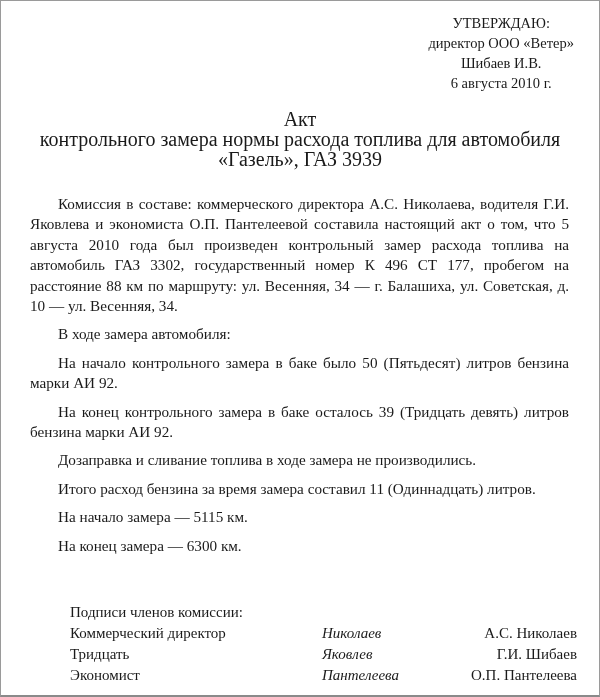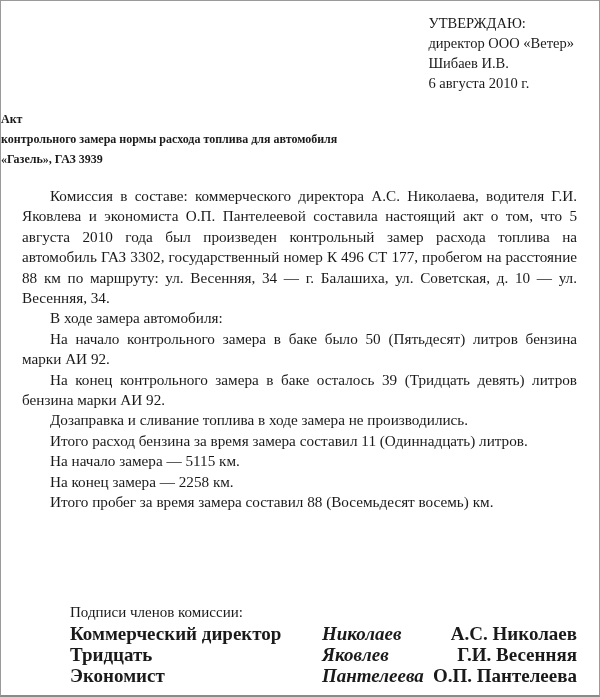--- a/index.html
+++ b/index.html
@@ -20,47 +20,48 @@
       border: 1px solid #9a9a9a;
       border-bottom: 2px solid #8a8a8a;
       background: #ffffff;
       font-family: "DejaVu Serif", "Liberation Serif", serif;
       color: #1a1a1a;
     }
     .approval {
       position: absolute;
       right: 25px;
       top: 12px;
-      text-align: left;
+      text-align: center;
       font-family: "Liberation Serif", "DejaVu Serif", serif;
       font-size: 14.5px;
       line-height: 20px;
     }
     .title {
       position: absolute;
       left: 0;
       right: 0;
       top: 108px;
+      text-align: center;
       font-family: "Liberation Serif", "DejaVu Serif", serif;
-      font-weight: bold;
-      font-size: 12px;
+      font-weight: normal;
+      font-size: 20px;
       line-height: 20px;
     }
     .body-text {
       position: absolute;
       left: 21px;
       right: 22px;
       top: 185px;
       font-family: "Liberation Serif", "DejaVu Serif", serif;
       font-size: 15.2px;
       line-height: 20.4px;
       text-align: justify;
     }
     .body-text p {
-      margin: 0;
+      margin: 8px;
       text-indent: 28px;
     }
     .highlight {
       color: #7f97c0;
     }
     .signatures {
       position: absolute;
       left: 49px;
       right: 22px;
       top: 600px;
@@ -68,23 +69,22 @@
       margin-left: 20px;
     }
     .sig-heading {
       font-size: 15px;
       line-height: 22px;
       margin-bottom: 0px;
     }
     .sig-row {
       position: relative;
       height: 21px;
-      font-size: 19px;
+      font-size: 15px;
       line-height: 21px;
-      font-weight: bold;
     }
     .sig-role {
       position: absolute;
       left: 0;
       top: 0;
     }
     .sig-signature {
       position: absolute;
       left: 252px;
       top: 0;
@@ -116,35 +116,34 @@
   </div>
 
   <div class="body-text">
     <p>Комиссия в составе: коммерческого директора А.С. Николаева, водителя Г.И. Яковлева и экономиста О.П. Пантелеевой составила настоящий акт о том, что 5 августа 2010 года был произведен контрольный замер расхода топлива на автомобиль ГАЗ 3302, государственный номер К 496 СТ 177, пробегом на расстояние 88 км по маршруту: ул. Весенняя, 34 — г. Балашиха, ул. Советская, д. 10 — ул. Весенняя, 34.</p>
     <p>В ходе замера автомобиля:</p>
     <p>На начало контрольного замера в баке было 50 (Пятьдесят) литров бензина марки АИ 92.</p>
     <p>На конец контрольного замера в баке осталось 39 (Тридцать девять) литров бензина марки АИ 92.</p>
     <p>Дозаправка и сливание топлива в ходе замера не производились.</p>
     <p>Итого расход бензина за время замера составил 11 (Одиннадцать) литров.</p>
     <p>На начало замера — 5115 км.</p>
-    <p>На конец замера — 2258 км.</p>
-    <p>Итого пробег за время замера составил 88 (Восемьдесят восемь) км.</p>
+    <p>На конец замера — 6300 км.</p>
   </div>
 
   <div class="signatures">
     <div class="sig-heading">Подписи членов комиссии:</div>
     <div class="sig-row">
       <span class="sig-role">Коммерческий директор</span>
       <span class="sig-signature">Николаев</span>
       <span class="sig-name">А.С. Николаев</span>
     </div>
     <div class="sig-row">
       <span class="sig-role">Тридцать</span>
       <span class="sig-signature">Яковлев</span>
-      <span class="sig-name">Г.И. Весенняя</span>
+      <span class="sig-name">Г.И. Шибаев</span>
     </div>
     <div class="sig-row">
       <span class="sig-role">Экономист</span>
       <span class="sig-signature">Пантелеева</span>
       <span class="sig-name">О.П. Пантелеева</span>
     </div>
   </div>
 
 </div>
 

